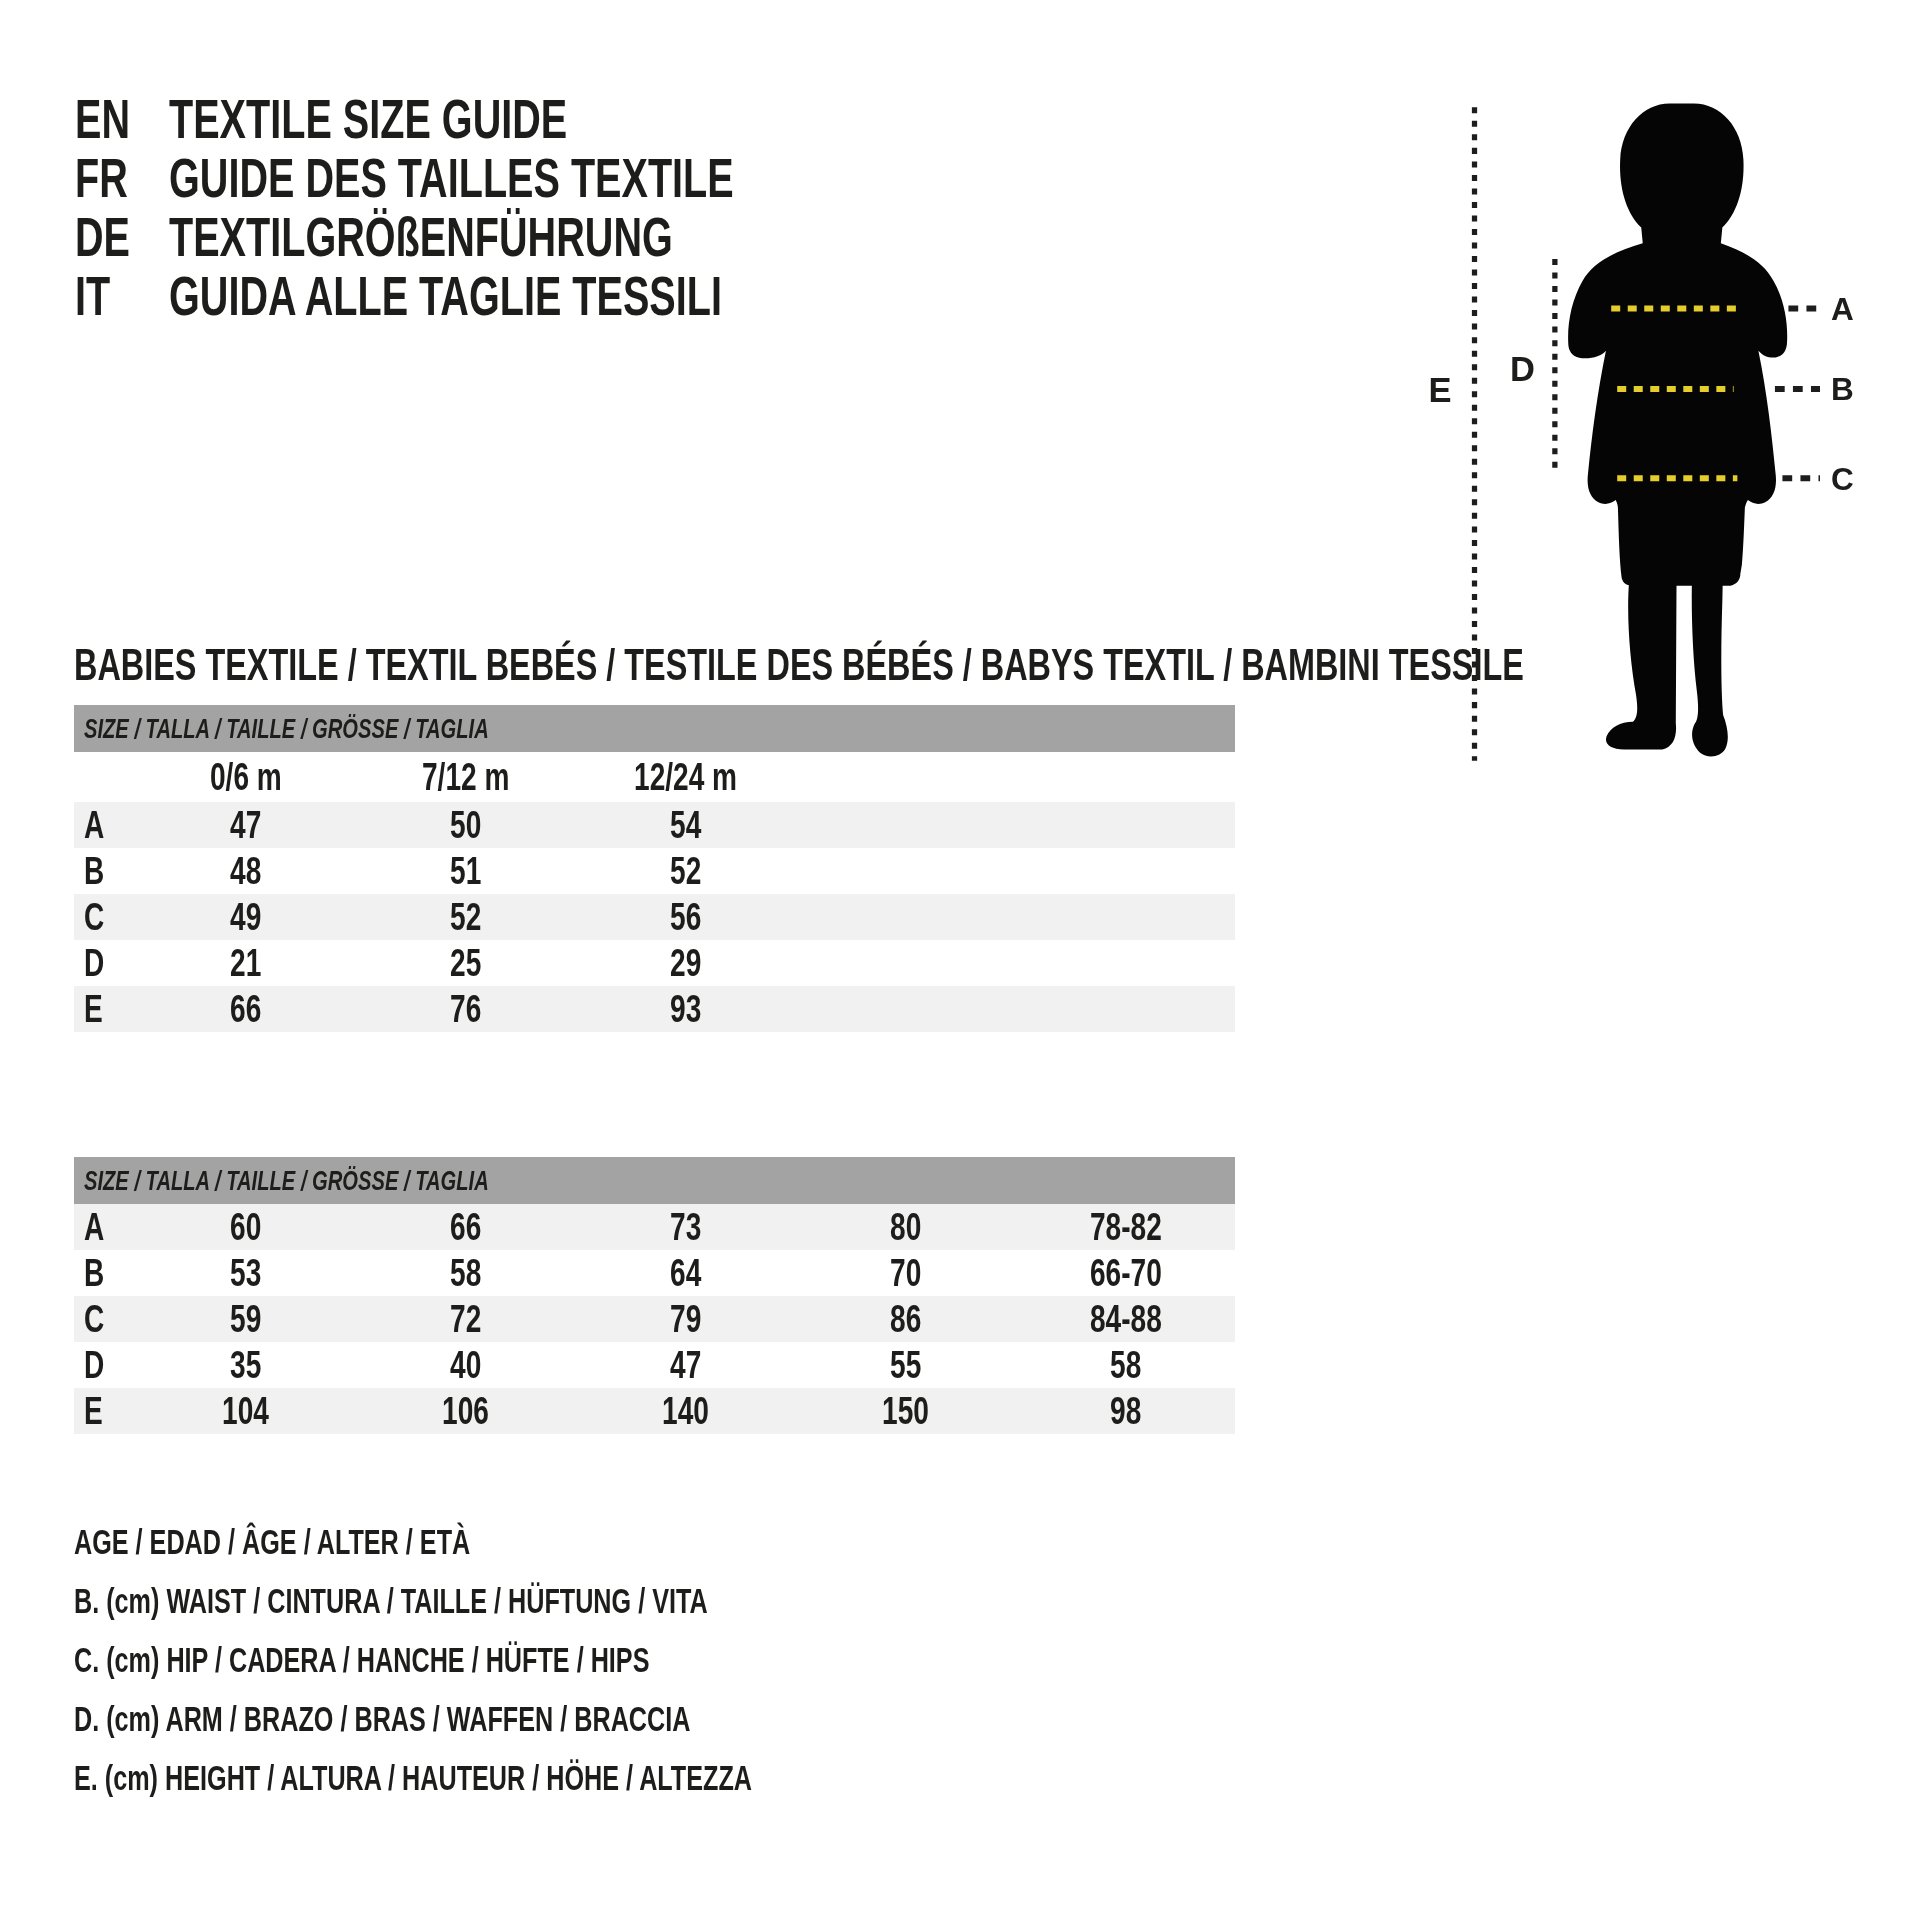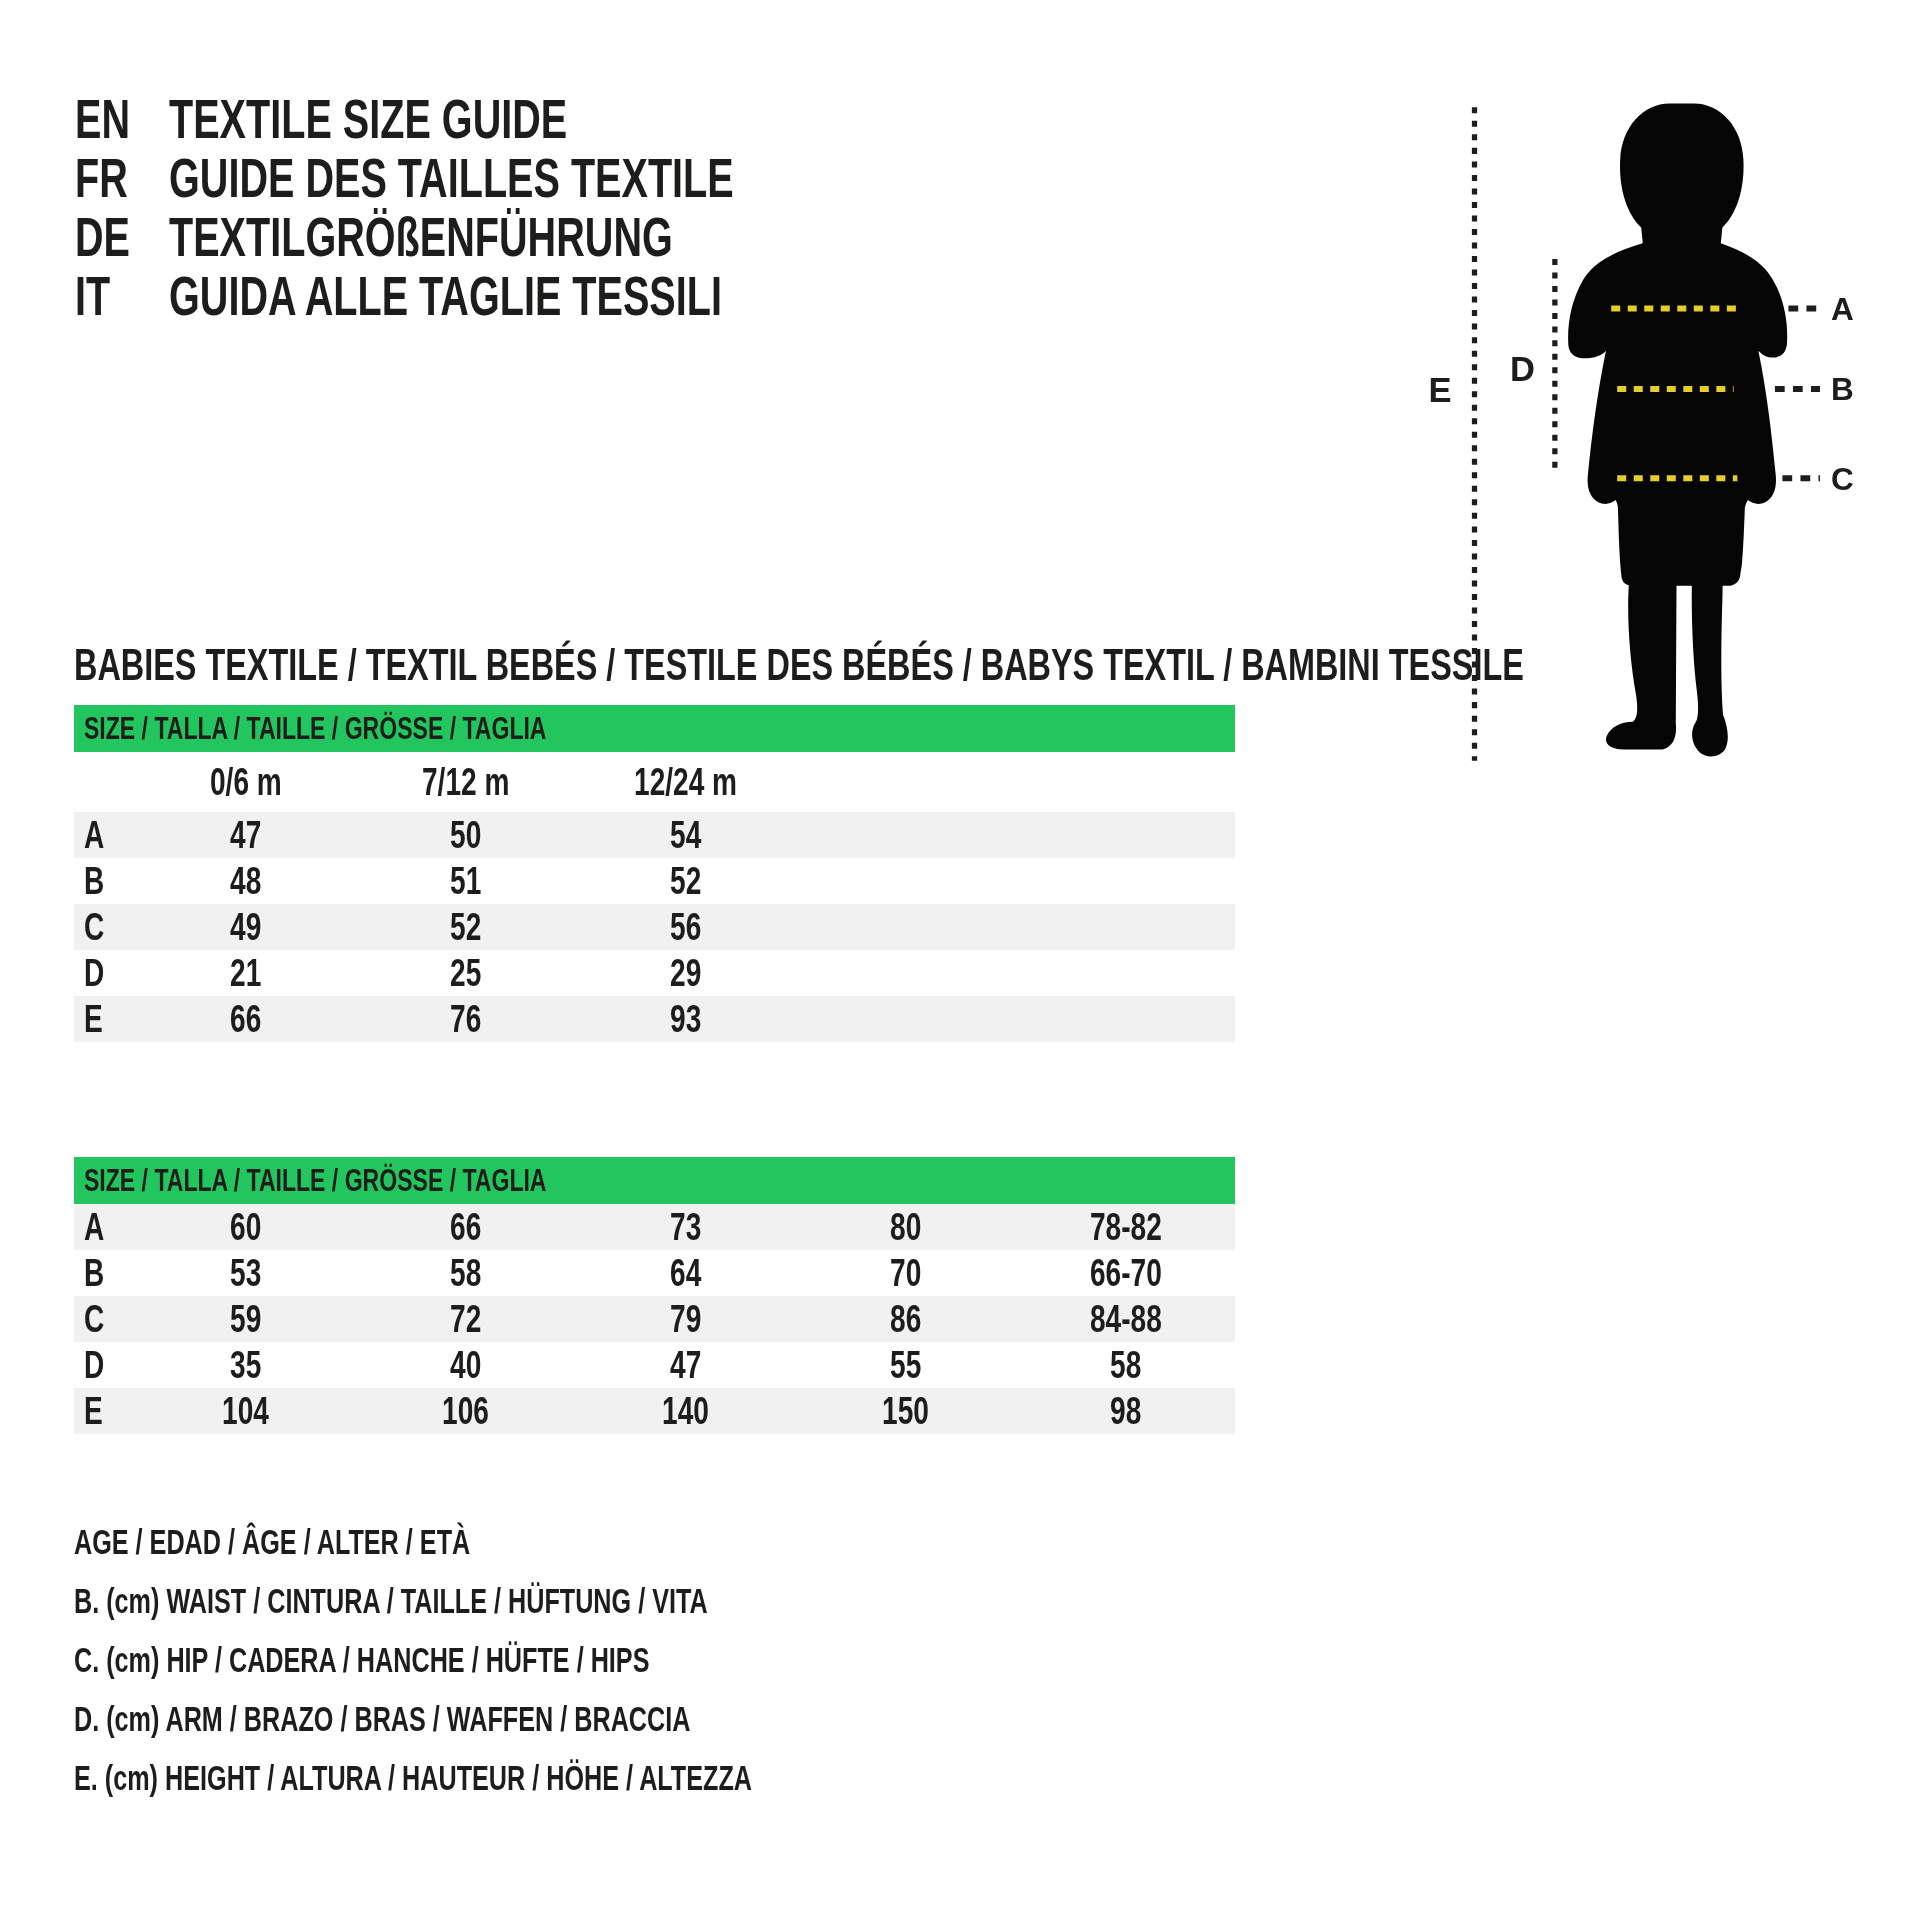--- a/index.html
+++ b/index.html
@@ -15,24 +15,24 @@
   
   .langs{position:absolute;left:75px;top:89px;}
   .lang-row{display:flex;align-items:center;height:59px;font-size:55px;}
   .lang-code{width:94px;flex:0 0 94px;}
 
   
   .sec-title{position:absolute;left:74px;font-size:45px;}
 
   
   .sg-table{position:absolute;left:74px;width:1161px;}
-  .thead{height:47px;background:#22c55e;display:flex;align-items:center;
-         padding-left:9.8px;box-sizing:border-box;font-size:32px;}
+  .thead{height:47px;background:#a3a3a3;display:flex;align-items:center;
+         padding-left:9.8px;box-sizing:border-box;font-size:28px;font-style:italic;}
   .trow{display:grid;grid-template-columns:62px repeat(5,220px);}
-  .trow.months{height:60px;}
+  .trow.months{height:50px;}
   .trow.datarow{height:46px;}
   .trow.odd{background:#f1f1f1;}
   .cell{display:flex;align-items:center;justify-content:center;font-size:39px;}
   .cell.letter{justify-content:flex-start;padding-left:9.8px;box-sizing:border-box;}
 
   
   .legend{position:absolute;left:74px;top:1512px;}
   .legend-row{height:59px;display:flex;align-items:center;font-size:35px;}
 
   

